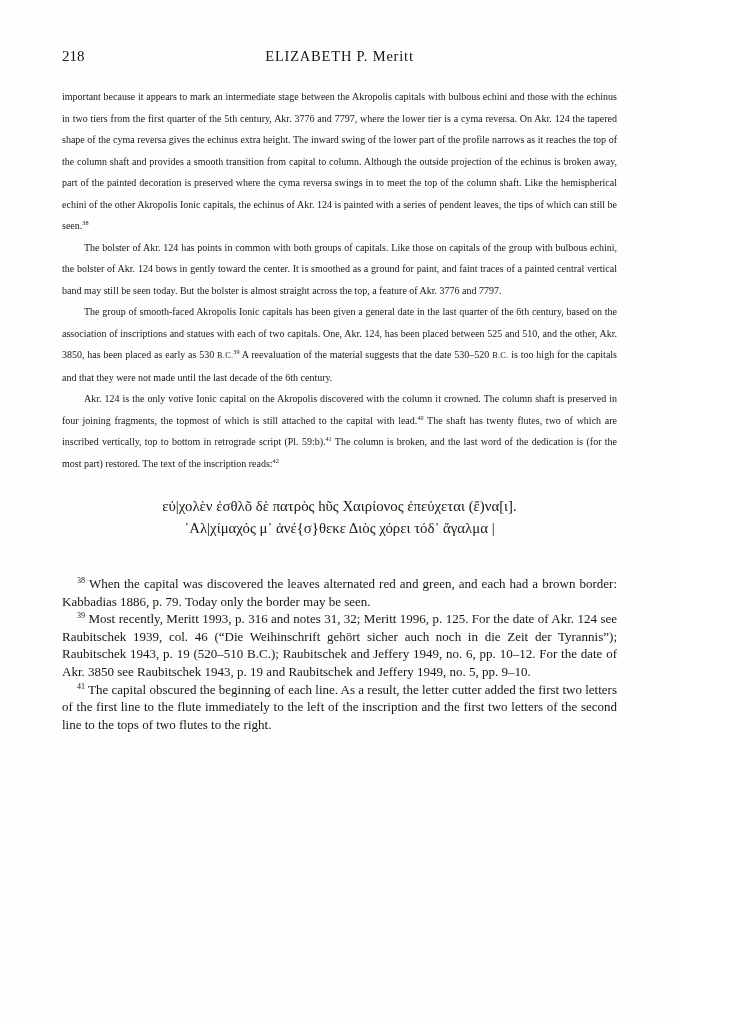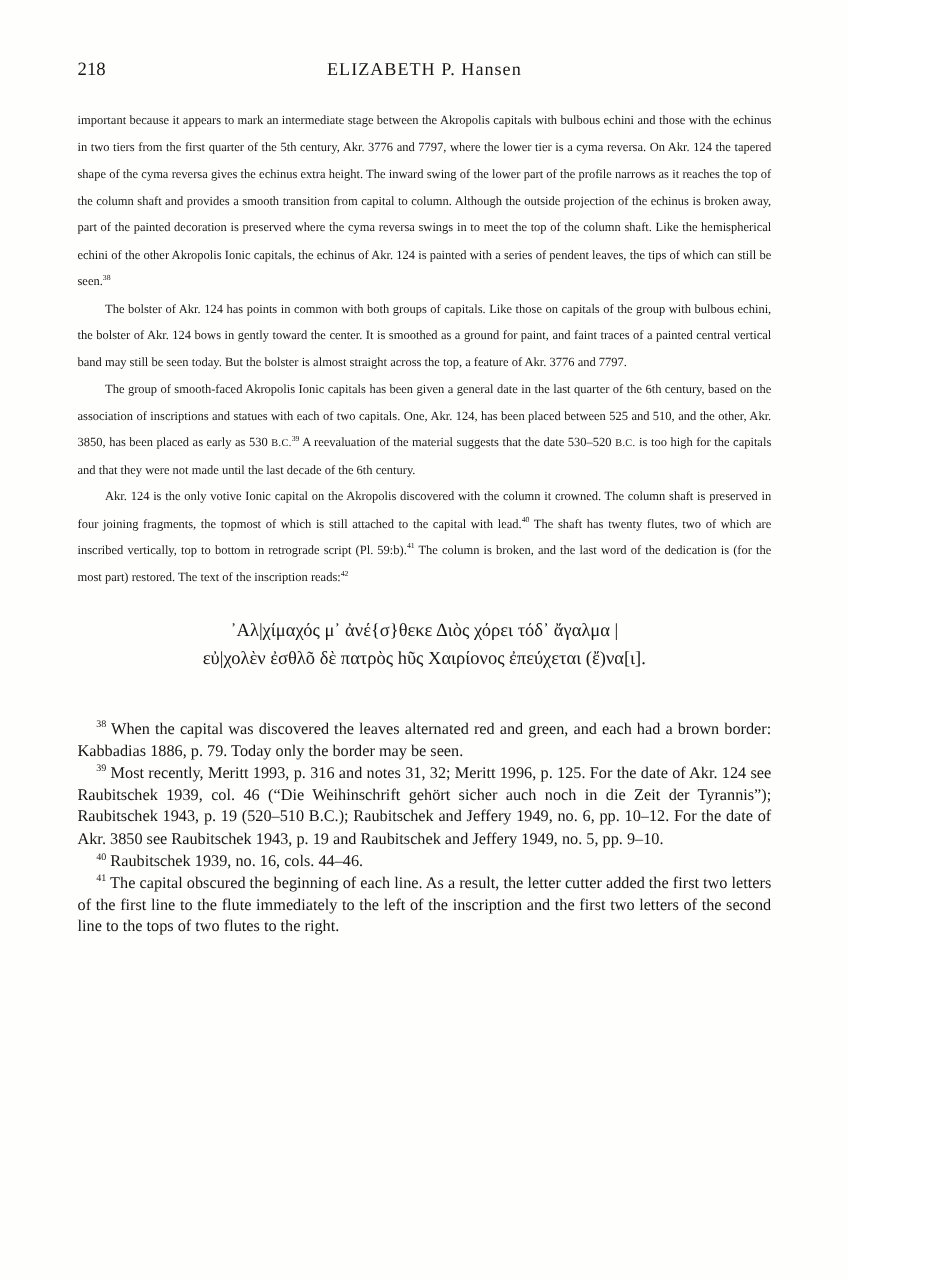--- a/index.html
+++ b/index.html
@@ -81,39 +81,38 @@
     font-family: Liberation Serif, serif;
   }
 </style>
 </head>
 <body>
 
 <div class="page">
 
   <header class="page-header">
     <span class="page-number">218</span>
-    <span class="running-head">ELIZABETH P. Hansen</span>
+    <span class="running-head">ELIZABETH P. Meritt</span>
   </header>
 
   <section class="body-text">
       <p class="para">important because it appears to mark an intermediate stage between the Akropolis capitals with bulbous echini and those with the echinus in two tiers from the first quarter of the 5th century, Akr. 3776 and 7797, where the lower tier is a cyma reversa.  On Akr. 124 the tapered shape of the cyma reversa gives the echinus extra height.  The inward swing of the lower part of the profile narrows as it reaches the top of the column shaft and provides a smooth transition from capital to column.  Although the outside projection of the echinus is broken away, part of the painted decoration is preserved where the cyma reversa swings in to meet the top of the column shaft.  Like the hemispherical echini of the other Akropolis Ionic capitals, the echinus of Akr. 124 is painted with a series of pendent leaves, the tips of which can still be seen.<sup class="fn-ref">38</sup></p>
       <p class="para indent">The bolster of Akr. 124 has points in common with both groups of capitals.  Like those on capitals of the group with bulbous echini, the bolster of Akr. 124 bows in gently toward the center.  It is smoothed as a ground for paint, and faint traces of a painted central vertical band may still be seen today.  But the bolster is almost straight across the top, a feature of Akr. 3776 and 7797.</p>
     </section>
 
 
   <section class="body-text">
       <p class="para indent">The group of smooth-faced Akropolis Ionic capitals has been given a general date in the last quarter of the 6th century, based on the association of inscriptions and statues with each of two capitals.  One, Akr. 124, has been placed between 525 and 510, and the other, Akr. 3850, has been placed as early as 530 <span class="sc">B.C.</span><sup class="fn-ref">39</sup> A reevaluation of the material suggests that the date 530–520 <span class="sc">B.C.</span> is too high for the capitals and that they were not made until the last decade of the 6th century.</p>
       <p class="para indent">Akr. 124 is the only votive Ionic capital on the Akropolis discovered with the column it crowned.  The column shaft is preserved in four joining fragments, the topmost of which is still attached to the capital with lead.<sup class="fn-ref">40</sup> The shaft has twenty flutes, two of which are inscribed vertically, top to bottom in retrograde script (Pl. 59:b).<sup class="fn-ref">41</sup> The column is broken, and the last word of the dedication is (for the most part) restored.  The text of the inscription reads:<sup class="fn-ref">42</sup></p>
     </section>
 
   <div class="inscription">
+      <div class="inscription-line">εὐ|χολὲν ἐσθλõ δὲ πατρὸς hῦς Χαιρίονος ἐπεύχεται (ἔ)να[ι].</div>
       <div class="inscription-line">᾿Αλ|χίμαχός μ᾽ ἀνέ{σ}θεκε Διὸς χόρει τόδ᾽ ἄγαλμα |</div>
-      <div class="inscription-line">εὐ|χολὲν ἐσθλõ δὲ πατρὸς hῦς Χαιρίονος ἐπεύχεται (ἔ)να[ι].</div>
     </div>
 
   <section class="footnotes">
       <p class="footnote"><sup class="fn-num">38</sup> When the capital was discovered the leaves alternated red and green, and each had a brown border: Kabbadias 1886, p. 79.  Today only the border may be seen.</p>
       <p class="footnote"><sup class="fn-num">39</sup> Most recently, Meritt 1993, p. 316 and notes 31, 32; Meritt 1996, p. 125.  For the date of Akr. 124 see Raubitschek 1939, col. 46 (“Die Weihinschrift gehört sicher auch noch in die Zeit der Tyrannis”); Raubitschek 1943, p. 19 (520–510 B.C.); Raubitschek and Jeffery 1949, no. 6, pp. 10–12.  For the date of Akr. 3850 see Raubitschek 1943, p. 19 and Raubitschek and Jeffery 1949, no. 5, pp. 9–10.</p>
-      <p class="footnote"><sup class="fn-num">40</sup> Raubitschek 1939, no. 16, cols. 44–46.</p>
       <p class="footnote"><sup class="fn-num">41</sup> The capital obscured the beginning of each line.  As a result, the letter cutter added the first two letters of the first line to the flute immediately to the left of the inscription and the first two letters of the second line to the tops of two flutes to the right.</p>
     </section>
 
 </div>
 
 </body></html>

